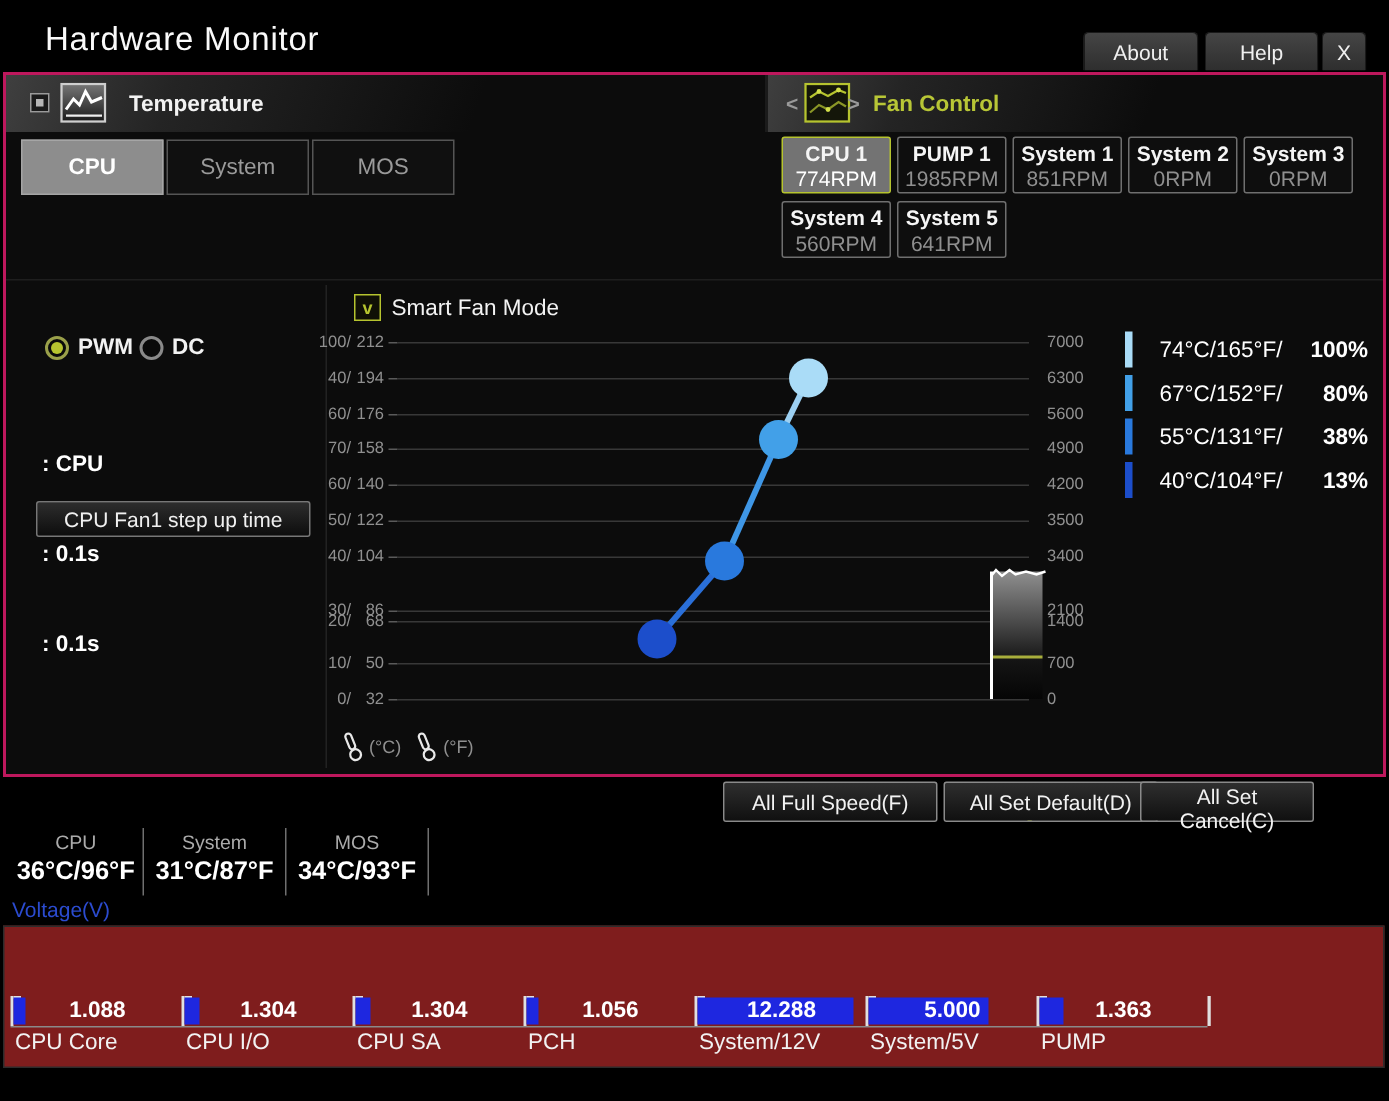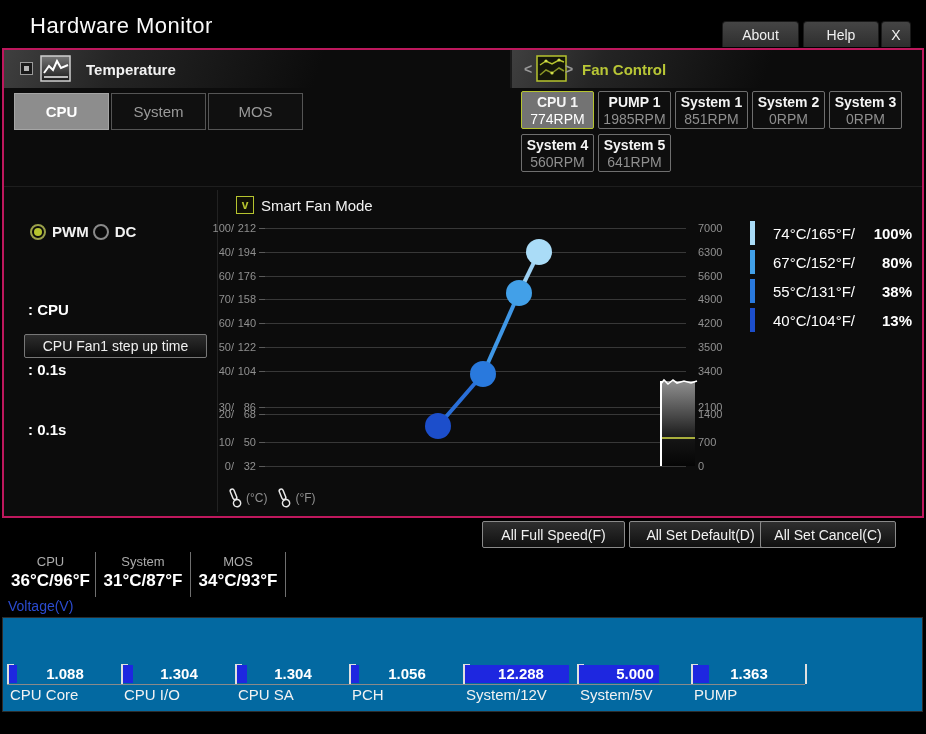--- a/index.html
+++ b/index.html
@@ -91,31 +91,31 @@
   .legend{position:absolute;left:746px;top:170px;width:162px;}
   .leg-row{position:absolute;left:0;width:100%;height:26px;display:flex;align-items:center;}
   .leg-row:nth-child(1){top:0}.leg-row:nth-child(2){top:29px}.leg-row:nth-child(3){top:58px}.leg-row:nth-child(4){top:87px}
   .leg-bar{width:5px;height:24px;margin-right:18px;}
   .leg-temp{font-size:15px;color:#ffffff;}
   .leg-pct{margin-left:auto;font-size:15px;font-weight:bold;color:#fff;}
   
   .act-btn{position:absolute;top:521px;height:27px;box-sizing:border-box;
            background:linear-gradient(#2e2e2e,#101010);border:1px solid #8a8a8a;border-radius:2px;
            color:#f2f2f2;font-size:14px;font-family:inherit;cursor:pointer;}
-  .act-btn.b0{left:482px;width:143px;} .act-btn.b1{left:629px;width:143px;} .act-btn.b2{left:760px;width:136px;}
+  .act-btn.b0{left:482px;width:143px;} .act-btn.b1{left:629px;width:143px;} .act-btn.b2{left:760px;width:116px;}
   
   .status-temps{position:absolute;left:6px;top:552px;display:flex;}
   .st-cell{width:89px;padding:2px 0 6px;border-right:1px solid #6f6f6f;text-align:center;}
   .st-cell:nth-child(2),.st-cell:nth-child(3){width:94px;}
   .st-lab{font-size:13px;color:#ababab;margin-bottom:2px;}
   .st-val{font-size:17px;font-weight:bold;color:#fff;}
   
   .v-title{position:absolute;left:8px;top:598px;font-size:14px;color:#2b4bcf;}
   .v-panel{position:absolute;left:2px;top:617px;width:921px;height:95px;box-sizing:border-box;
-           background:#0369a1;border:1px solid #2c2c2c;}
+           background:#7f1d1d;border:1px solid #2c2c2c;}
   .v-row{position:absolute;left:4px;top:46px;width:798px;height:20px;border-bottom:1px solid #8a8a8a;display:flex;}
   .v-cell{position:relative;width:114px;height:20px;box-sizing:border-box;border-left:2px solid #e0e0e0;}
   .v-cell::before{content:"";position:absolute;left:0;top:0;width:5px;height:2px;background:#e0e0e0;}
   .v-row::after{content:"";position:absolute;right:-2px;top:0;width:2px;height:20px;background:#e0e0e0;
                 box-shadow:-5px 0 0 0 #e0e0e0 inset;}
   .v-fill{position:absolute;left:0;top:1px;height:18px;background:#1e27e0;}
   .v-val{position:relative;display:block;text-align:center;font-size:15px;font-weight:bold;color:#fff;line-height:20px;}
   .v-labels{position:absolute;left:4px;top:68px;display:flex;}
   .v-lab{width:114px;box-sizing:border-box;padding-left:3px;font-size:15px;color:#f2f2f2;}
 </style>

